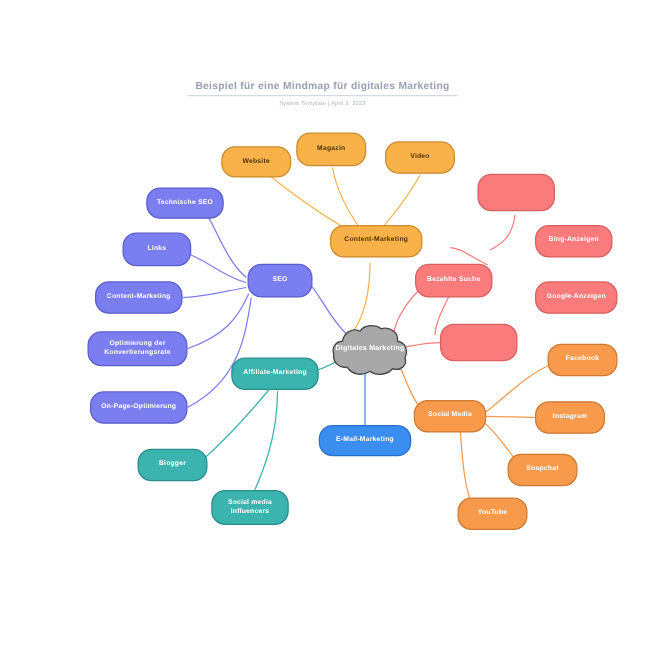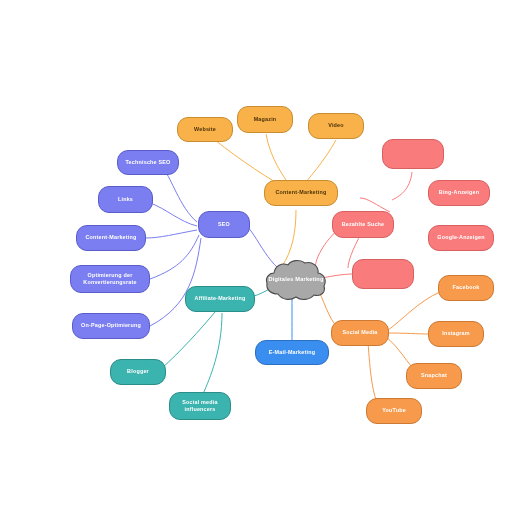--- a/index.html
+++ b/index.html
@@ -100,20 +100,24 @@
     line-height: 1.3;
     letter-spacing: 0.2px;
     pointer-events: none;
   }
 </style>
 </head>
 <body>
 
 <div id="canvas">
 
+  <div class="header">
+    <div class="title">Beispiel für eine Mindmap für digitales Marketing</div>
+    <div class="subtitle">System Template  |  April 3, 2023</div>
+  </div>
 
   <svg class="edges" viewBox="0 0 516 516">
 
     <g fill="none" stroke="#7b7ef0" stroke-width="1">
       <path d="M232,220 C250,216 258,250 278,268"></path>
       <path d="M197,222 C180,208 170,175 165,172"></path>
       <path d="M197,226 C180,222 165,208 150,203"></path>
       <path d="M197,230 C175,234 160,238 146,238"></path>
       <path d="M199,235 C190,255 180,268 150,279"></path>
       <path d="M201,238 C196,272 190,305 150,326"></path>

